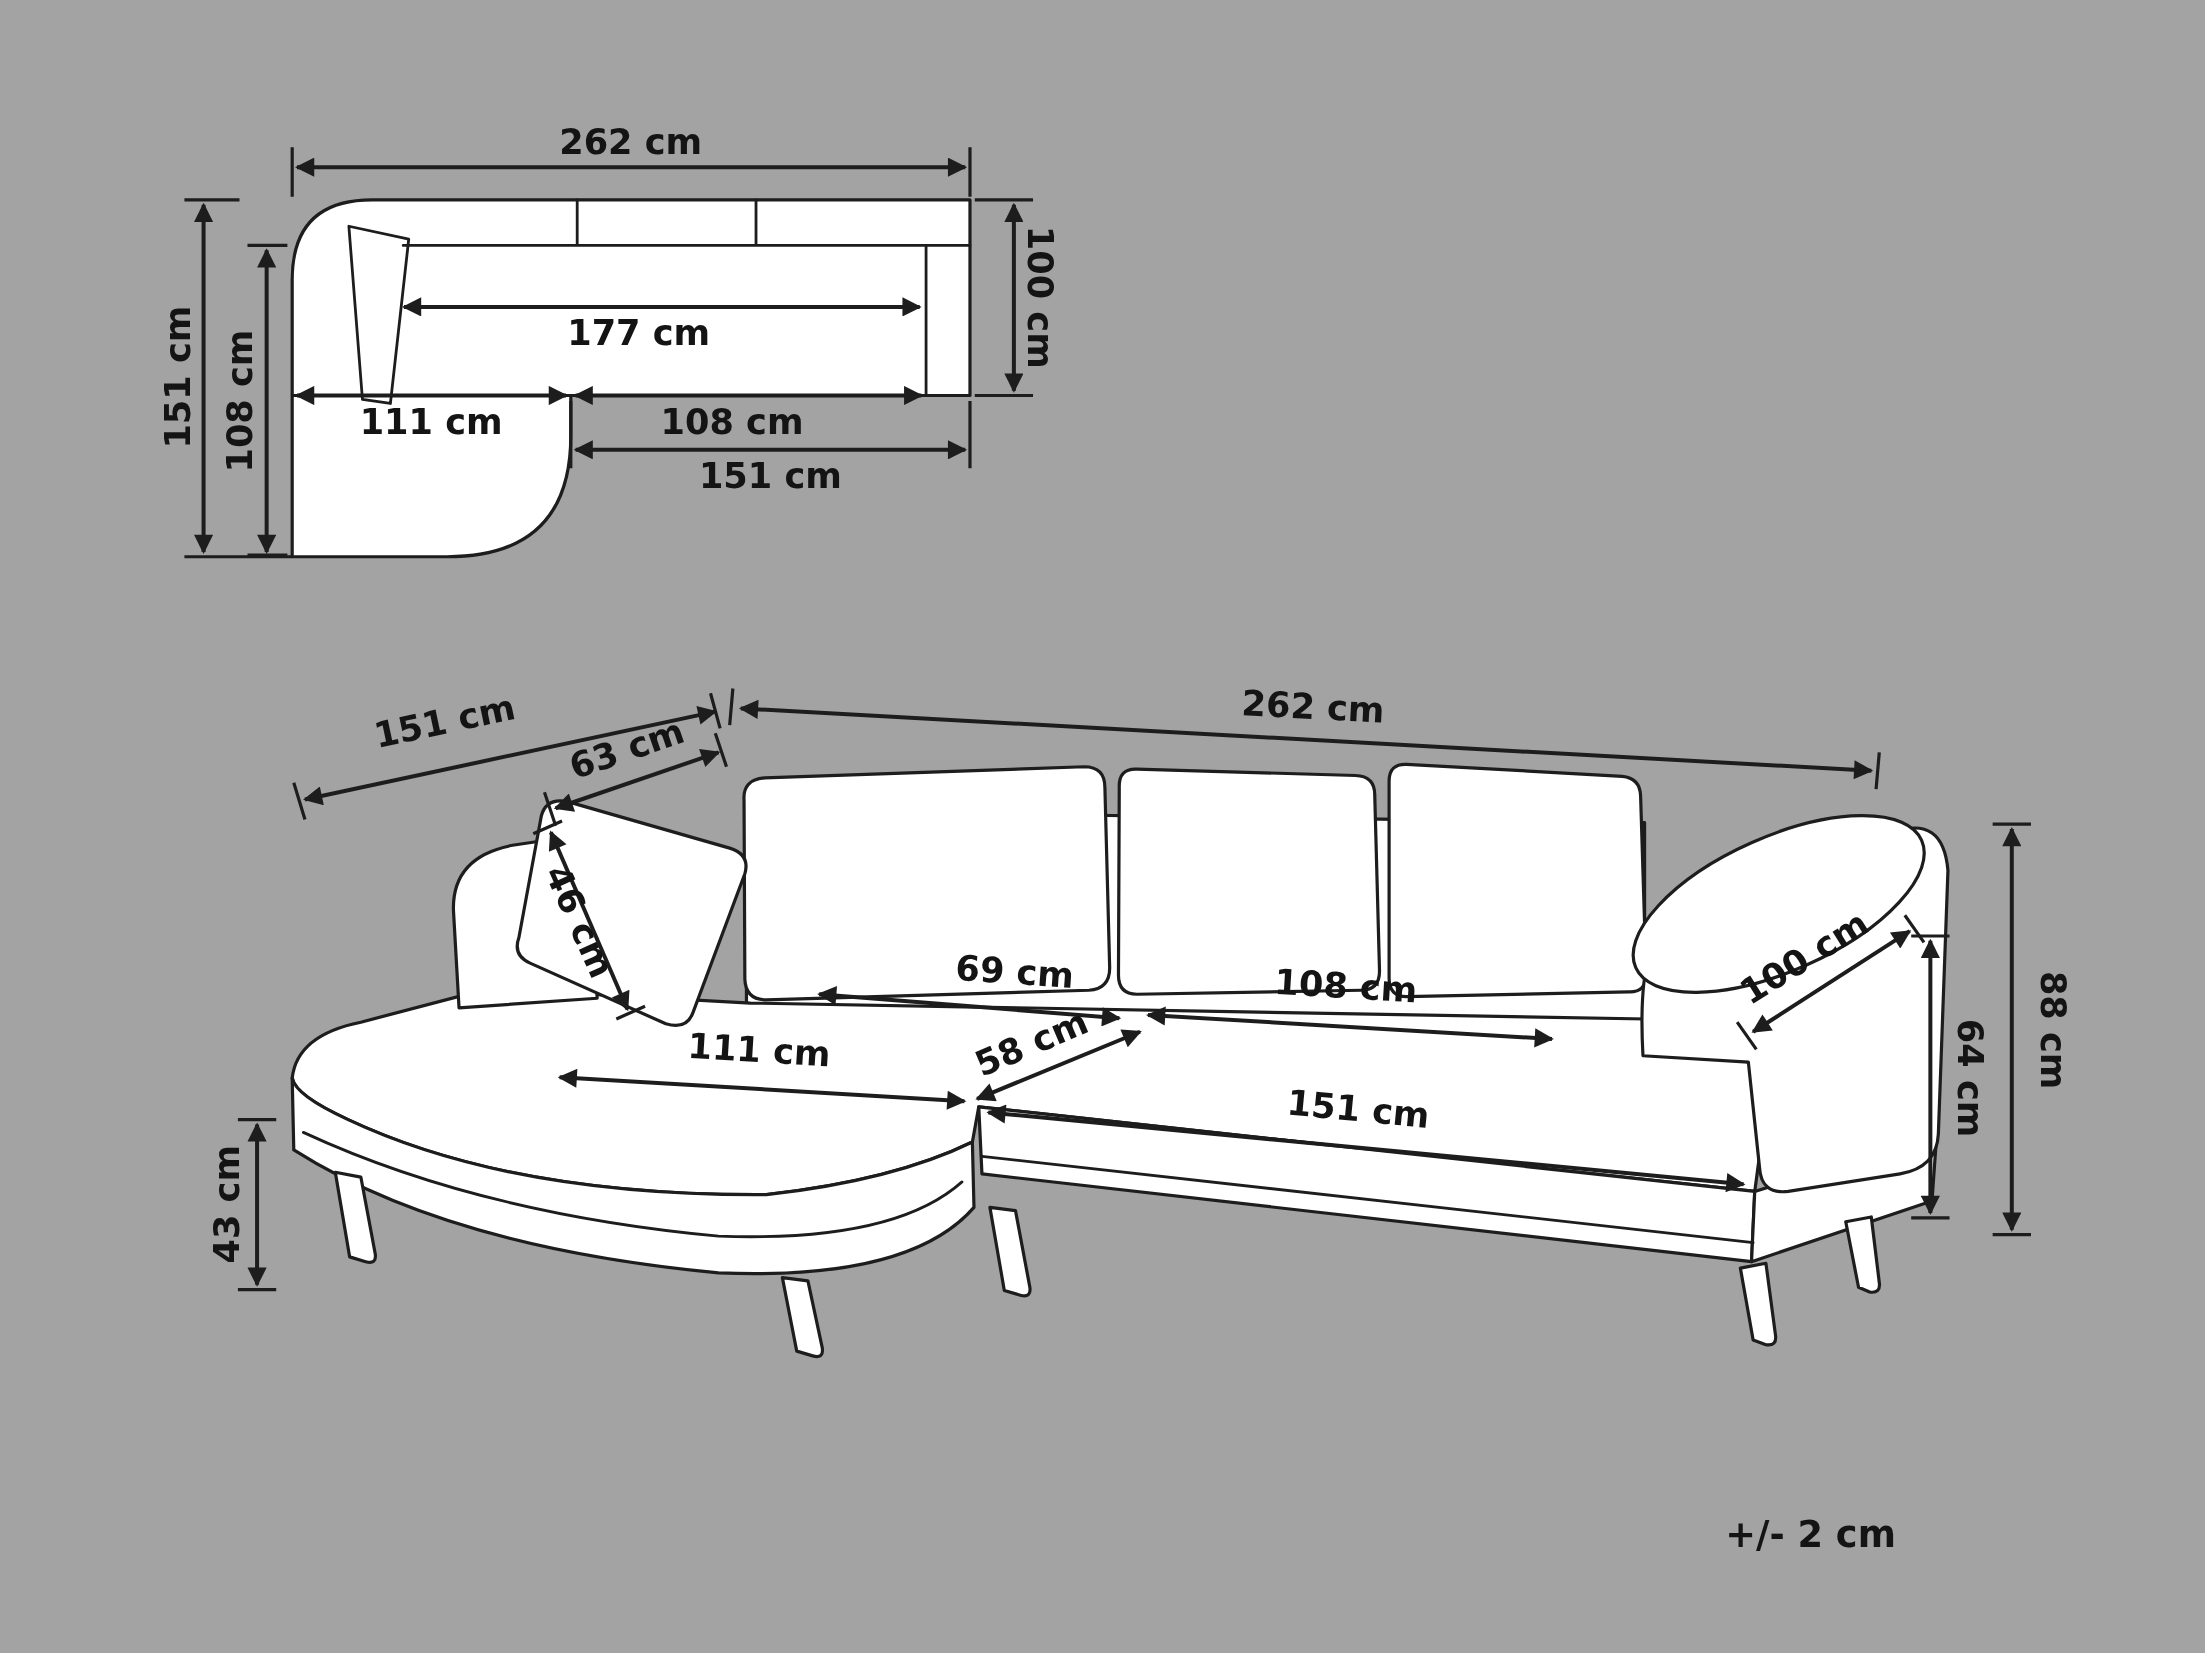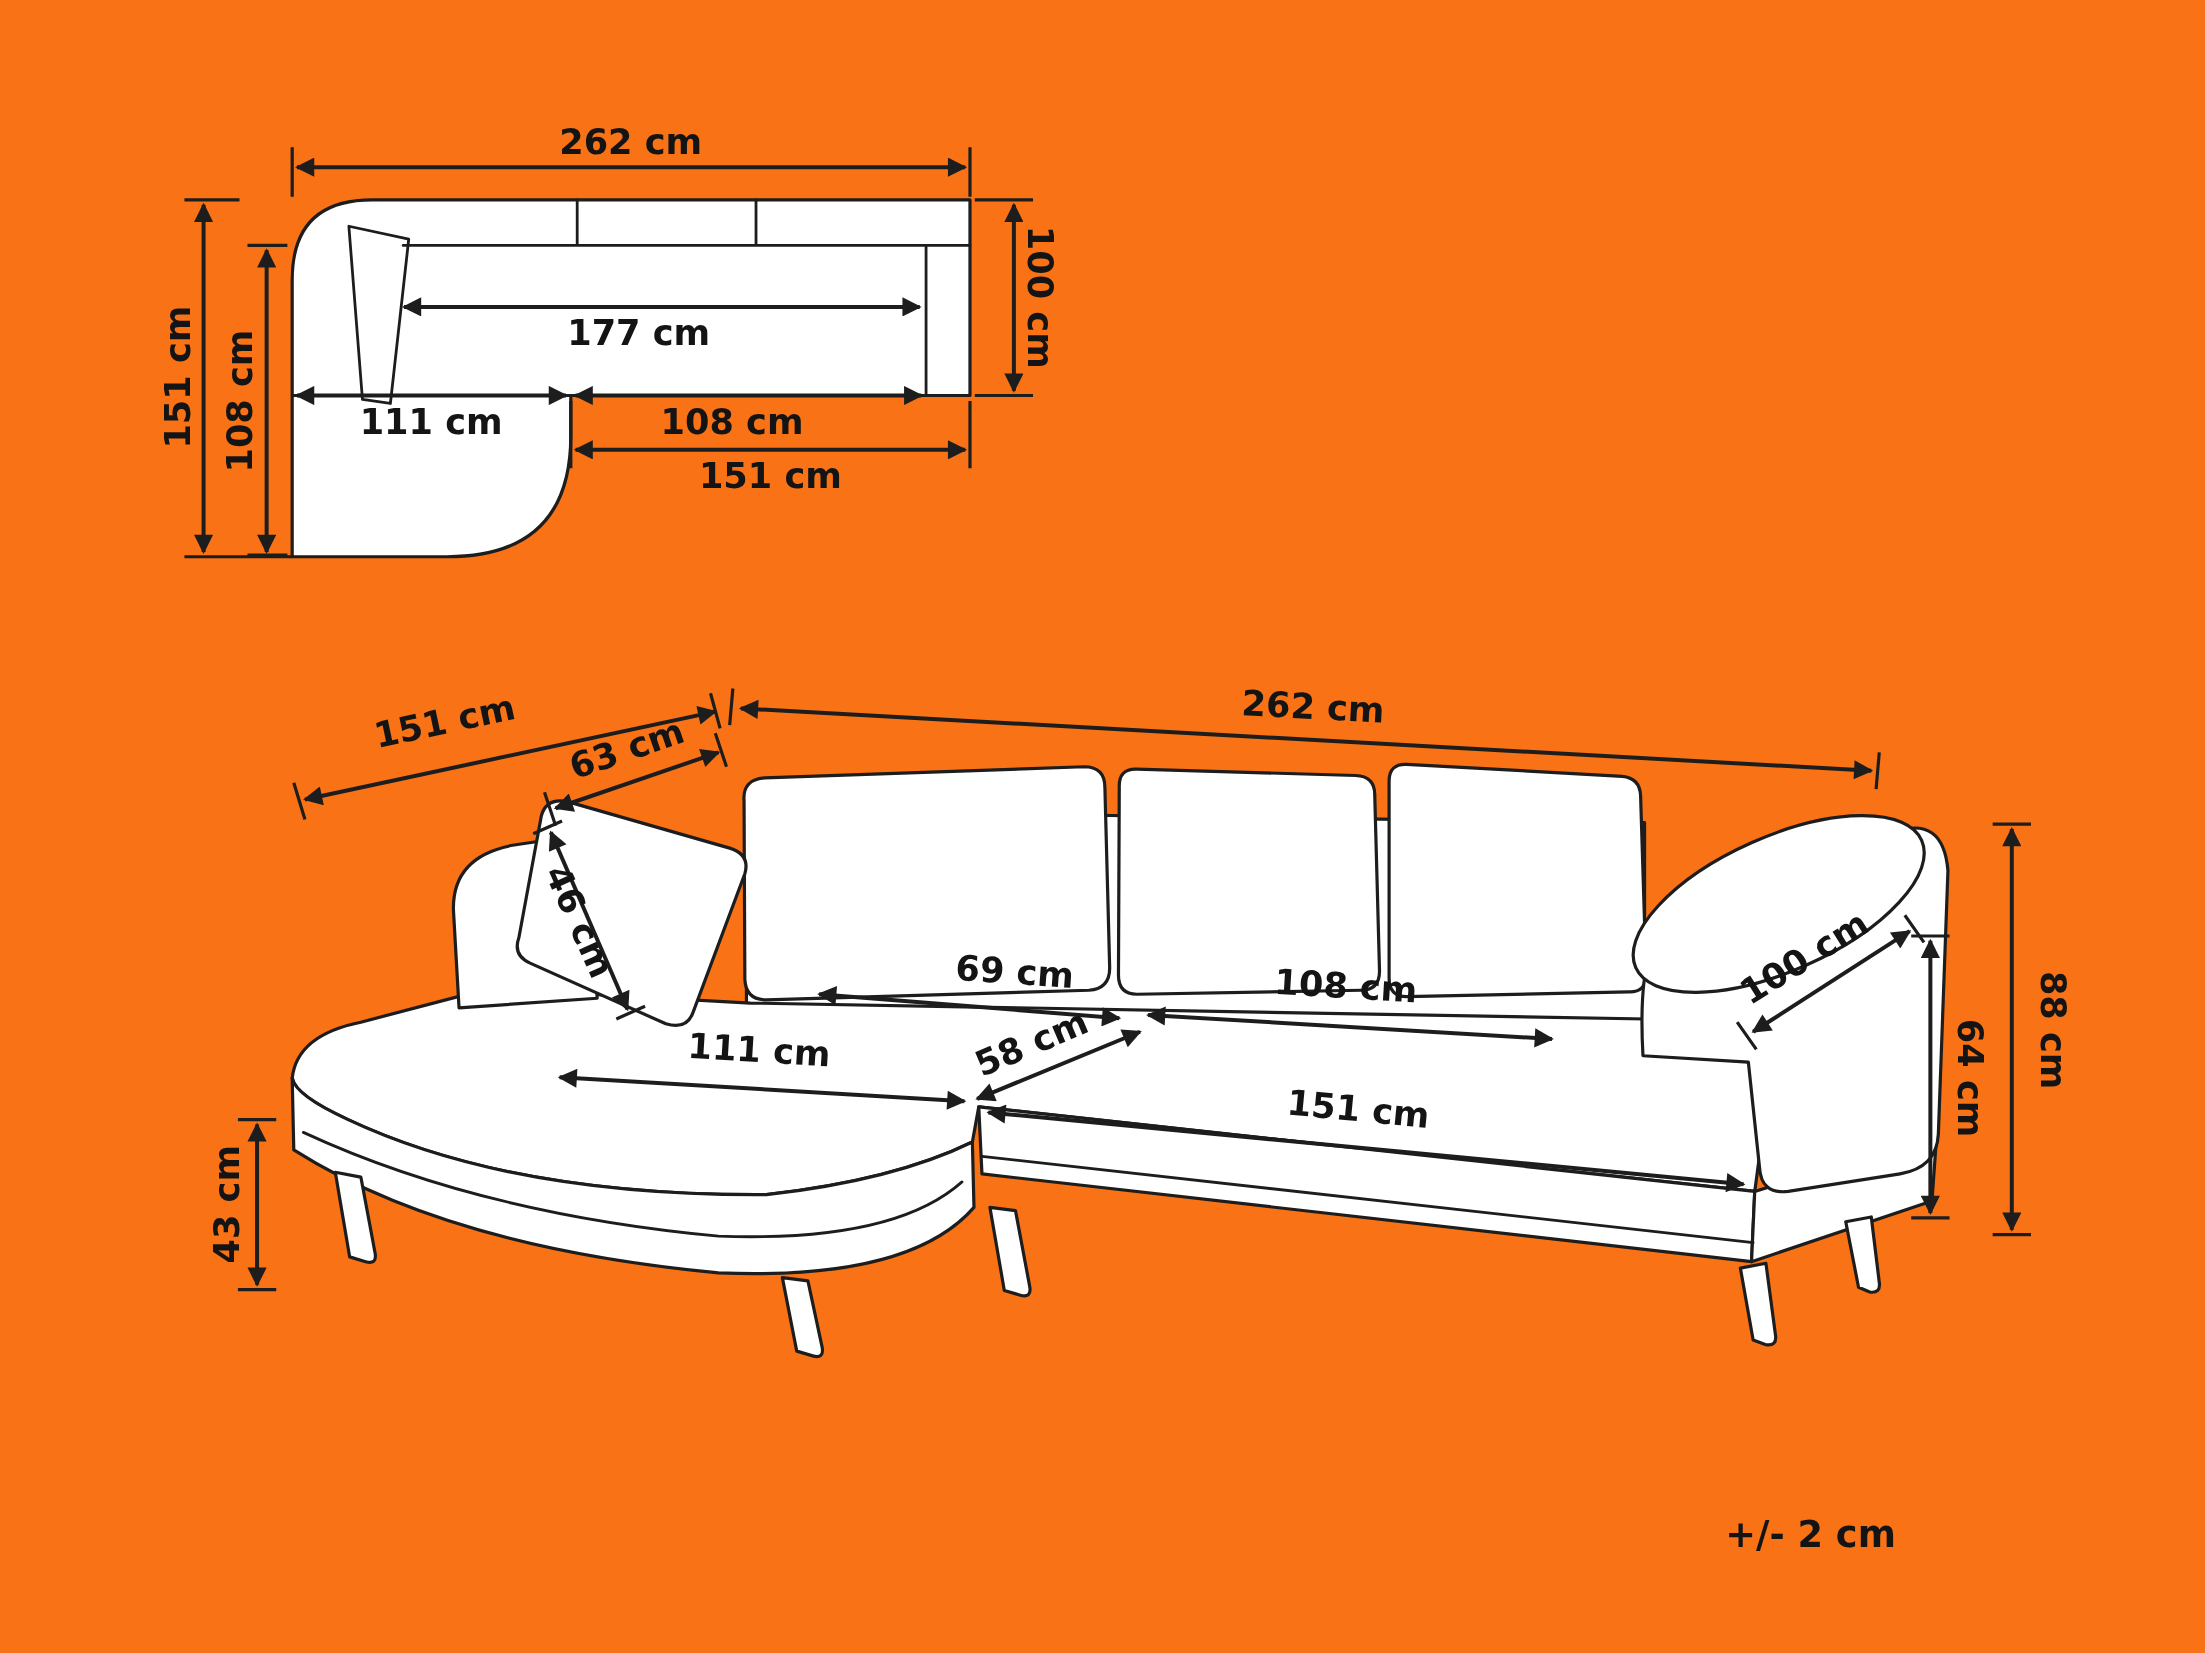--- a/index.html
+++ b/index.html
@@ -1,17 +1,17 @@
 <!DOCTYPE html>
 <html style="font-size:12.8px"><head>
 <meta charset="utf-8">
 <style>
   html,body { margin:0; padding:0; background:#ffffff; }
   .canvas {
-    width:2205px; height:1654px; background:#f97316; position:relative;
+    width:2205px; height:1654px; background:#a3a3a3; position:relative;
     font-family:"DejaVu Sans","Liberation Sans",sans-serif;
   }
   svg { display:block; width:2205px; height:1654px; }
   .outline { fill:#ffffff; stroke:#1d1d1d; stroke-width:4; stroke-linejoin:round; stroke-linecap:round; }
   .detail  { fill:none;    stroke:#1d1d1d; stroke-width:3.5; stroke-linejoin:round; stroke-linecap:round; }
   .dimline { stroke:#1d1d1d; stroke-width:5; fill:none; }
   .tick    { stroke:#1d1d1d; stroke-width:4; fill:none; }
   .dimtext { fill:#141414; font-size:44px; font-weight:700; text-anchor:middle;
              font-family:"DejaVu Sans","Liberation Sans",sans-serif; }
   .tol     { fill:#141414; font-size:46px; font-weight:700; text-anchor:middle; }

